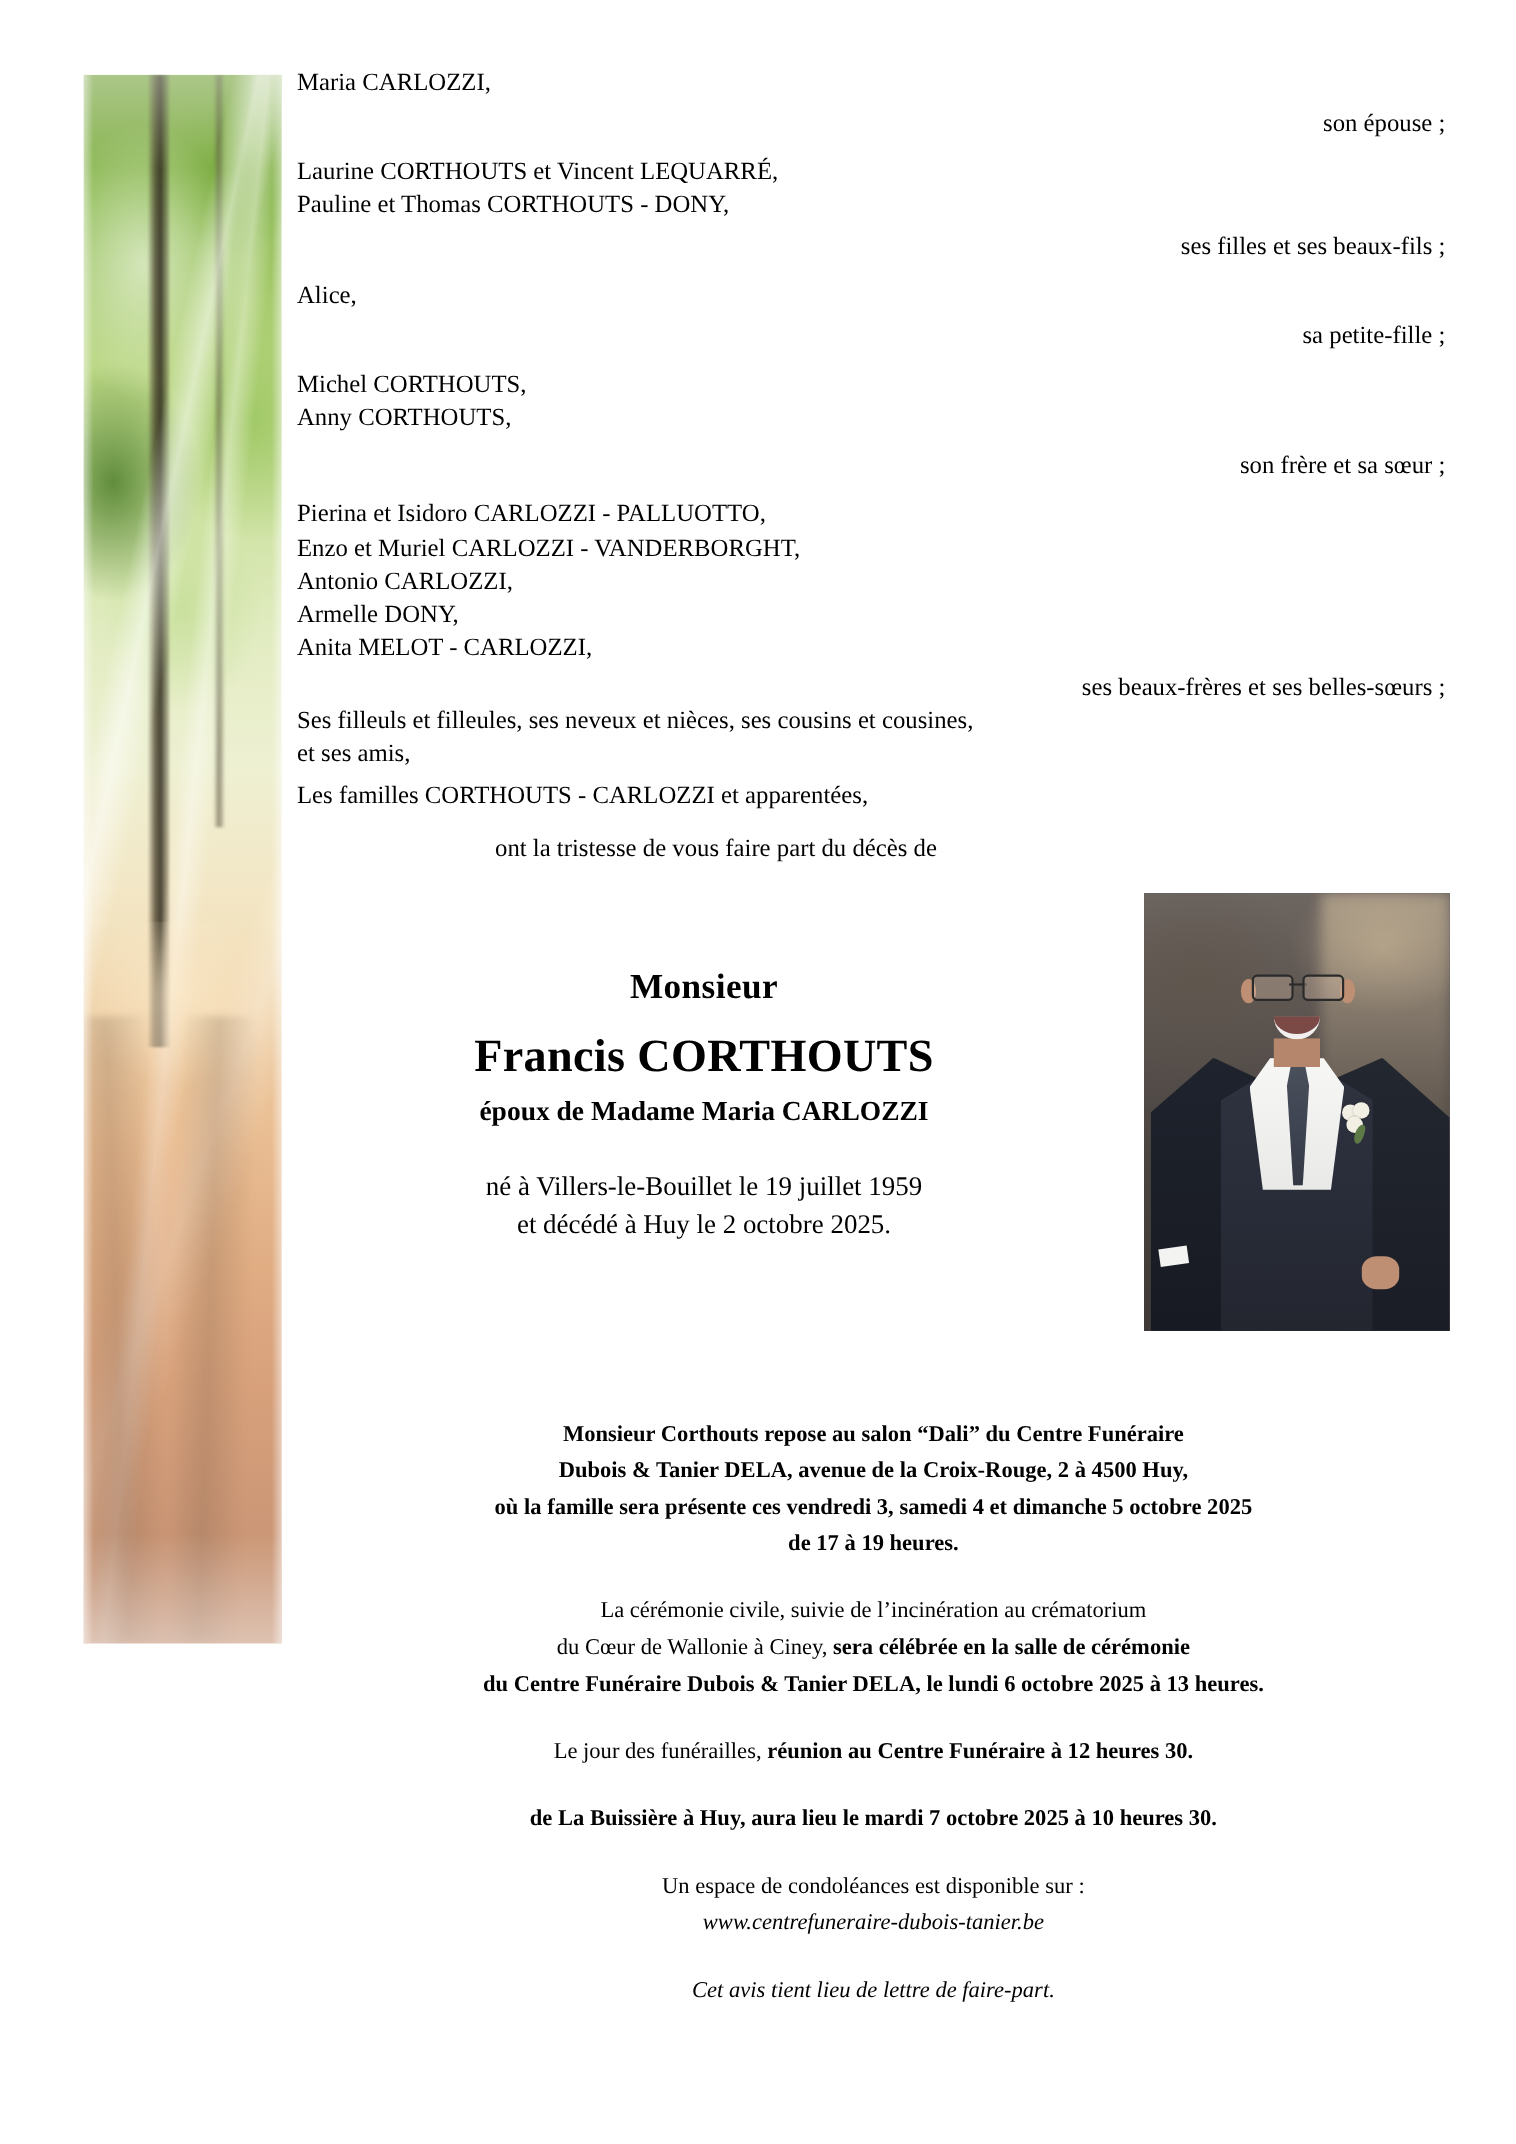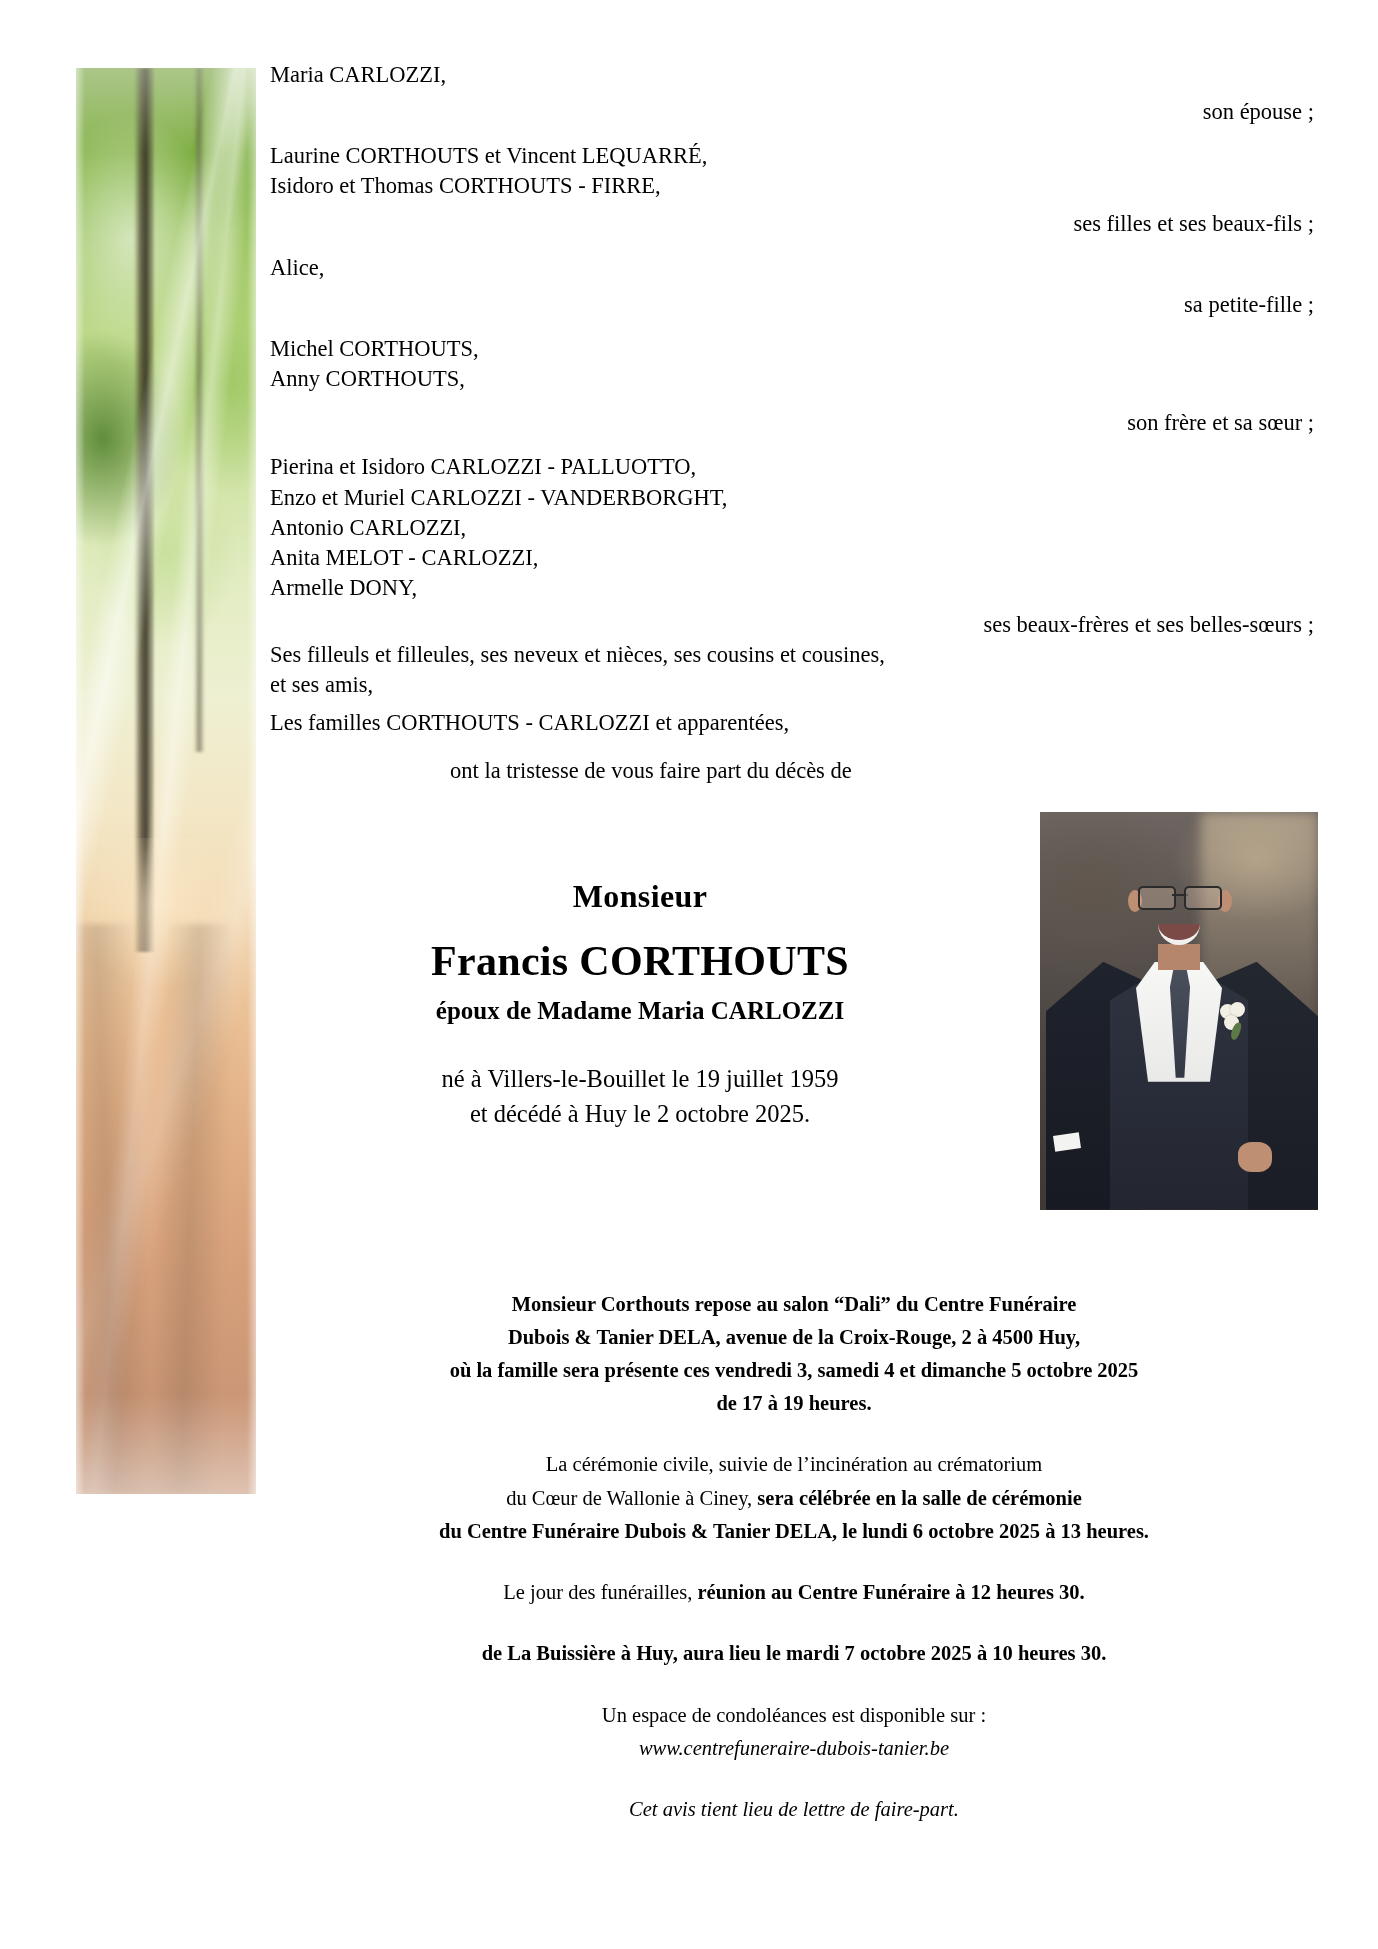--- a/index.html
+++ b/index.html
@@ -307,41 +307,41 @@
 <div id="content">
 
   <div class="fam-block">
 
     <div class="fam-line">Maria CARLOZZI,</div>
     <div class="gap-xs"></div>
     <div class="rel-right">son épouse ;</div>
     <div class="gap-s"></div>
 
     <div class="fam-line">Laurine CORTHOUTS et Vincent LEQUARRÉ,</div>
-    <div class="fam-line">Isidoro et Thomas CORTHOUTS - FIRRE,</div>
+    <div class="fam-line">Pauline et Thomas CORTHOUTS - DONY,</div>
     <div class="gap-xs"></div>
     <div class="rel-right">ses filles et ses beaux-fils ;</div>
     <div class="gap-s"></div>
 
     <div class="fam-line">Alice,</div>
     <div class="gap-xs"></div>
     <div class="rel-right">sa petite-fille ;</div>
     <div class="gap-s"></div>
 
     <div class="fam-line">Michel CORTHOUTS,</div>
     <div class="fam-line">Anny CORTHOUTS,</div>
     <div class="gap-s"></div>
     <div class="rel-right">son frère et sa sœur ;</div>
     <div class="gap-s"></div>
 
     <div class="fam-line">Pierina et Isidoro CARLOZZI - PALLUOTTO,</div>
     <div class="fam-line">Enzo et Muriel CARLOZZI - VANDERBORGHT,</div>
     <div class="fam-line">Antonio CARLOZZI,</div>
+    <div class="fam-line">Armelle DONY,</div>
     <div class="fam-line">Anita MELOT - CARLOZZI,</div>
-    <div class="fam-line">Armelle DONY,</div>
     <div class="gap-xs"></div>
     <div class="rel-right">ses beaux-frères et ses belles-sœurs ;</div>
 
     <div class="fam-line">Ses filleuls et filleules, ses neveux et nièces, ses cousins et cousines,</div>
     <div class="fam-line">et ses amis,</div>
     <div class="gap-xs"></div>
     <div class="fam-line">Les familles CORTHOUTS - CARLOZZI et apparentées,</div>
   </div>
 
   <div class="announce">ont la tristesse de vous faire part du décès de</div>

